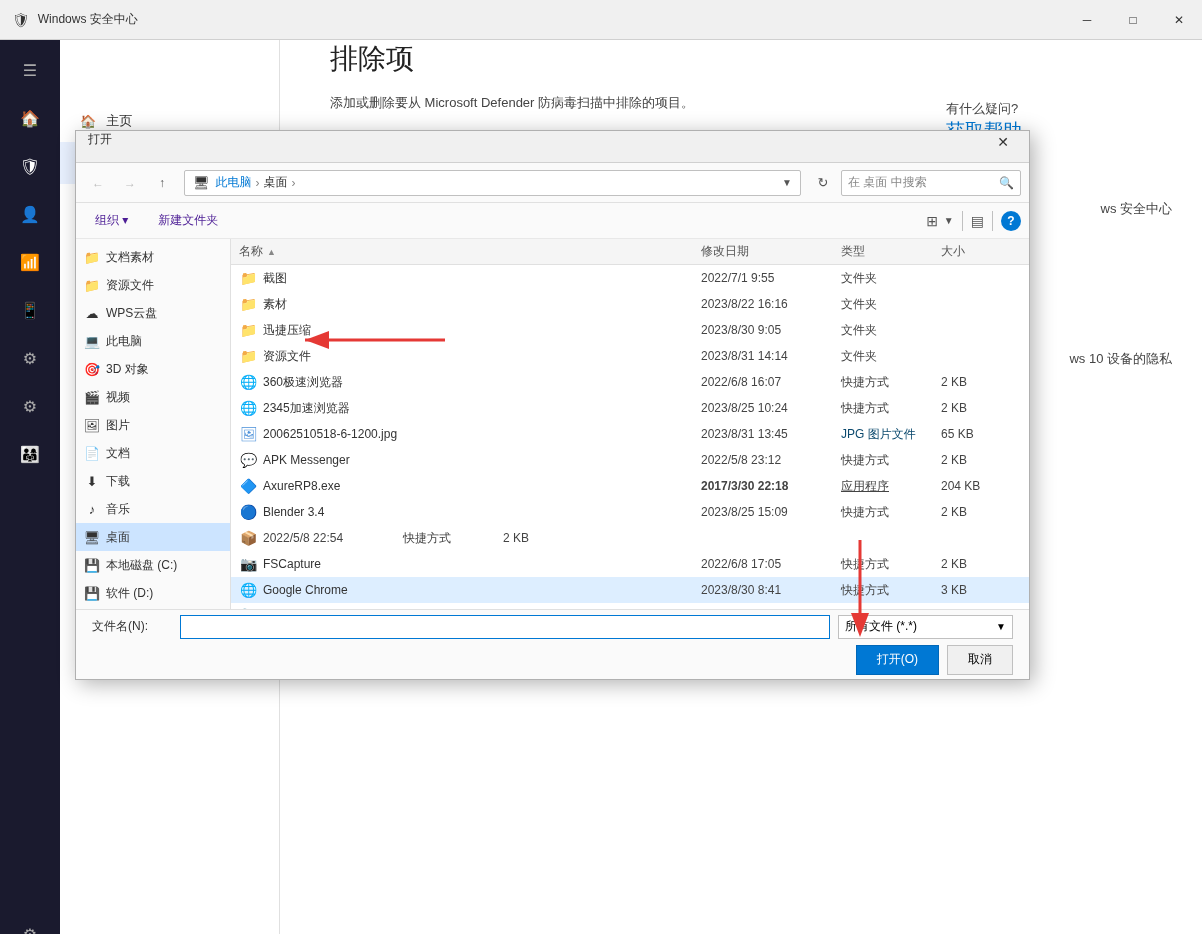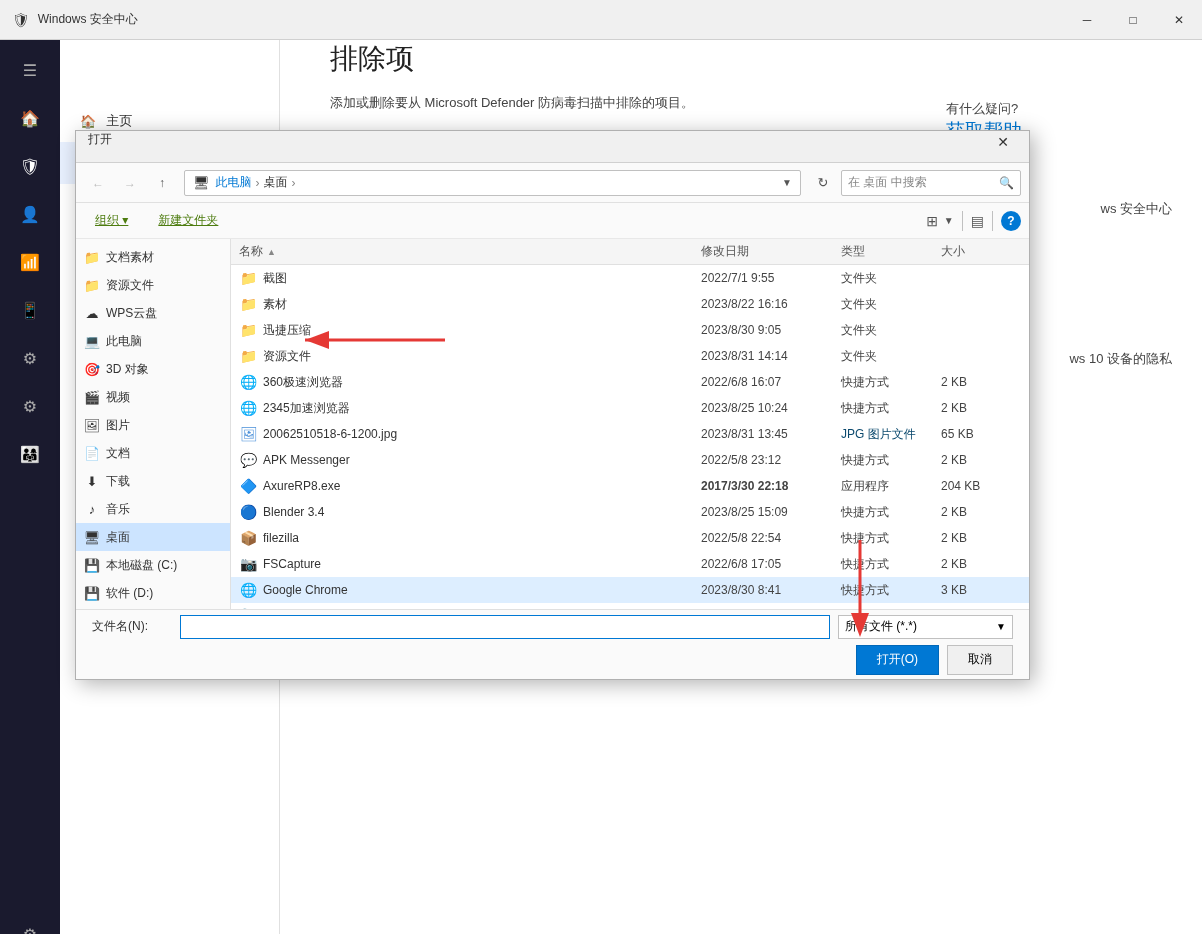--- a/index.html
+++ b/index.html
@@ -243,25 +243,24 @@
       background: #fafafa;
     }
 
     .toolbar2-btn {
       height: 26px;
       padding: 0 10px;
       display: flex;
       align-items: center;
       gap: 4px;
       font-size: 12px;
-      color: #4d7c0f;
+      color: #4c1d95;
       cursor: pointer;
       border: 1px solid transparent;
       border-radius: 2px;
-      text-decoration: underline;
     }
 
     .toolbar2-right {
       margin-left: auto;
       display: flex;
       align-items: center;
       gap: 4px;
     }
 
     
@@ -725,33 +724,32 @@
     <span class="file-icon shortcut-icon">💬</span>
     <span class="col-name" style="font-size:12px; flex:2; min-width:200px; overflow:hidden; text-overflow:ellipsis; white-space:nowrap;">APK Messenger</span>
     <span class="col-date" style="width:140px; font-size:12px; color:#444;">2022/5/8 23:12</span>
     <span class="col-type" style="width:100px; font-size:12px; color:#444;">快捷方式</span>
     <span class="col-size" style="width:80px; font-size:12px; color:#444;">2 KB</span>
   </div>
           <div class="file-row">
     <span class="file-icon shortcut-icon">🔷</span>
     <span class="col-name" style="font-size:12px; flex:2; min-width:200px; overflow:hidden; text-overflow:ellipsis; white-space:nowrap;">AxureRP8.exe</span>
     <span class="col-date" style="width:140px; font-size:12px; color:#444;font-weight:bold;">2017/3/30 22:18</span>
-    <span class="col-type" style="width:100px; font-size:12px; color:#444;">应用程序</span>
+    <span class="col-type" style="width:100px; font-size:12px; color:#444;text-decoration:underline;">应用程序</span>
     <span class="col-size" style="width:80px; font-size:12px; color:#444;">204 KB</span>
   </div>
           <div class="file-row">
     <span class="file-icon shortcut-icon">🔵</span>
     <span class="col-name" style="font-size:12px; flex:2; min-width:200px; overflow:hidden; text-overflow:ellipsis; white-space:nowrap;">Blender 3.4</span>
     <span class="col-date" style="width:140px; font-size:12px; color:#444;">2023/8/25 15:09</span>
     <span class="col-type" style="width:100px; font-size:12px; color:#444;">快捷方式</span>
     <span class="col-size" style="width:80px; font-size:12px; color:#444;">2 KB</span>
   </div>
           <div class="file-row">
     <span class="file-icon shortcut-icon">📦</span>
-    <span class="col-name" style="font-size:12px; flex:2; min-width:200px; overflow:hidden; text-overflow:ellipsis; white-space:nowrap;">filezilla</span>
     <span class="col-date" style="width:140px; font-size:12px; color:#444;">2022/5/8 22:54</span>
     <span class="col-type" style="width:100px; font-size:12px; color:#444;">快捷方式</span>
     <span class="col-size" style="width:80px; font-size:12px; color:#444;">2 KB</span>
   </div>
           <div class="file-row">
     <span class="file-icon shortcut-icon">📷</span>
     <span class="col-name" style="font-size:12px; flex:2; min-width:200px; overflow:hidden; text-overflow:ellipsis; white-space:nowrap;">FSCapture</span>
     <span class="col-date" style="width:140px; font-size:12px; color:#444;">2022/6/8 17:05</span>
     <span class="col-type" style="width:100px; font-size:12px; color:#444;">快捷方式</span>
     <span class="col-size" style="width:80px; font-size:12px; color:#444;">2 KB</span>

